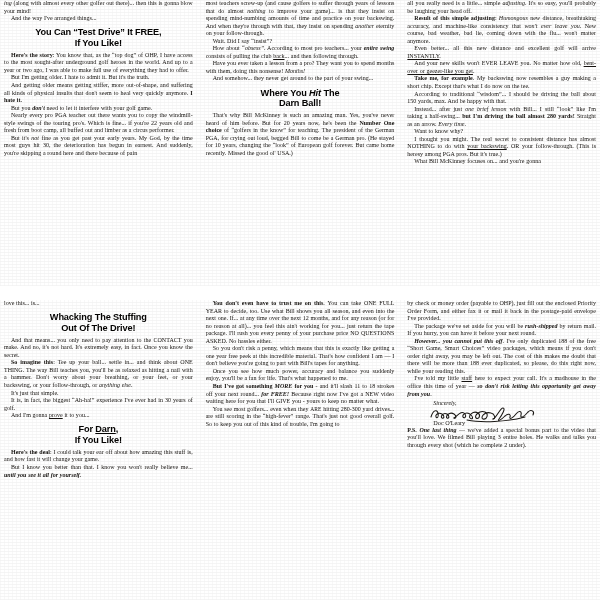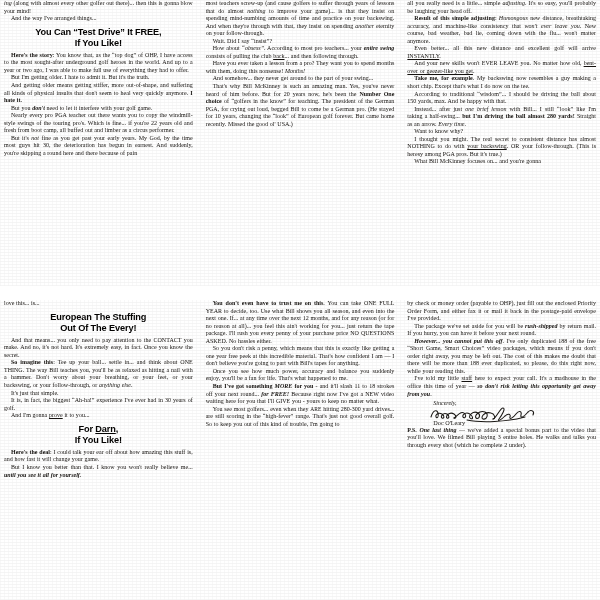--- a/index.html
+++ b/index.html
@@ -129,20 +129,24 @@
       <p>But it's <span class="it">not</span> fine as you get past your early years. My God, by the time most guys hit 30, the deterioration has begun in earnest. And suddenly, you're skipping a round here and there because of pain</p>
     </div>
 
     <div class="col">
       <p class="noindent">most teachers screw-up (and cause golfers to suffer through years of lessons that do almost <span class="it">nothing</span> to improve your game)... is that they insist on spending mind-numbing amounts of time and practice on your backswing. And when they're through with that, they insist on spending <span class="it">another</span> eternity on your follow-through.</p>
       <p>Wait. Did I say “insist”?</p>
       <p>How about <span class="it">“obsess”</span>. According to most pro teachers... your <span class="bi">entire swing</span> consists of pulling the club <span class="ul">back</span>... and then following through.</p>
       <p>Have you ever taken a lesson from a pro? They want you to spend months with them, doing this nonsense! <span class="it">Months!</span></p>
       <p>And somehow... they never get around to the part of your swing...</p>
 
+      <h2 class="head">
+        Where You <span class="it">Hit</span> The<br>
+        <span>Darn Ball!</span>
+      </h2>
 
       <p>That's why Bill McKinney is such an amazing man. Yes, you've never heard of him before. But for 20 years now, he's been the <span class="hl">Number One choice</span> of “golfers in the know” for teaching. The president of the German PGA, for crying out loud, begged Bill to come be a German pro. (He stayed for 10 years, changing the “look” of European golf forever. But came home recently. Missed the good ol' USA.)</p>
     </div>
 
     <div class="col">
       <p class="noindent">all you really need is a little... simple <span class="it">adjusting</span>. It's so easy, you'll probably be laughing your head off.</p>
       <p><span class="hl">Result of this simple adjusting</span>: <span class="it">Humongous</span> new distance, breathtaking accuracy, and machine-like consistency that <span class="it">won't ever leave you</span>. New course, bad weather, bad lie, coming down with the flu... won't matter anymore.</p>
       <p>Even better... all this new distance and excellent golf will arrive <span class="ul">INSTANTLY</span>.</p>
       <p>And your new skills won't EVER LEAVE you. No matter how old, <span class="ul">bent-over or geezer-like you get</span>.</p>
       <p><span class="hl">Take me, for example</span>. My backswing now resembles a guy making a short chip. Except that's what I do now on the tee.</p>
@@ -156,22 +160,22 @@
   <div class="grain"></div>
 </div>
 
 <div class="scan-page" id="page-bottom">
   <div class="cols">
 
     <div class="col">
       <p class="noindent">love this... is...</p>
 
       <h2 class="head">
-        <span>European The Stuffing</span><br>
-        <span>Out Of The Every!</span>
+        <span>Whacking The Stuffing</span><br>
+        <span>Out Of The Drive!</span>
       </h2>
 
       <p>And that means... you only need to pay attention to the CONTACT you make. And no, it's not hard. It's extremely easy, in fact. Once you know the secret.</p>
       <p><span class="hl">So imagine this</span>: Tee up your ball... settle in... and think about ONE THING. The way Bill teaches you, you'll be as relaxed as hitting a nail with a hammer. Don't worry about your breathing, or your feet, or your backswing, or your follow-through, or <span class="it">anything else</span>.</p>
       <p>It's just that simple.</p>
       <p>It is, in fact, the biggest “Ah-ha!” experience I've ever had in 30 years of golf.</p>
       <p>And I'm gonna <span class="ul">prove</span> it to you...</p>
 
       <h2 class="head">
         For <span class="ul">Darn</span>,<br>

